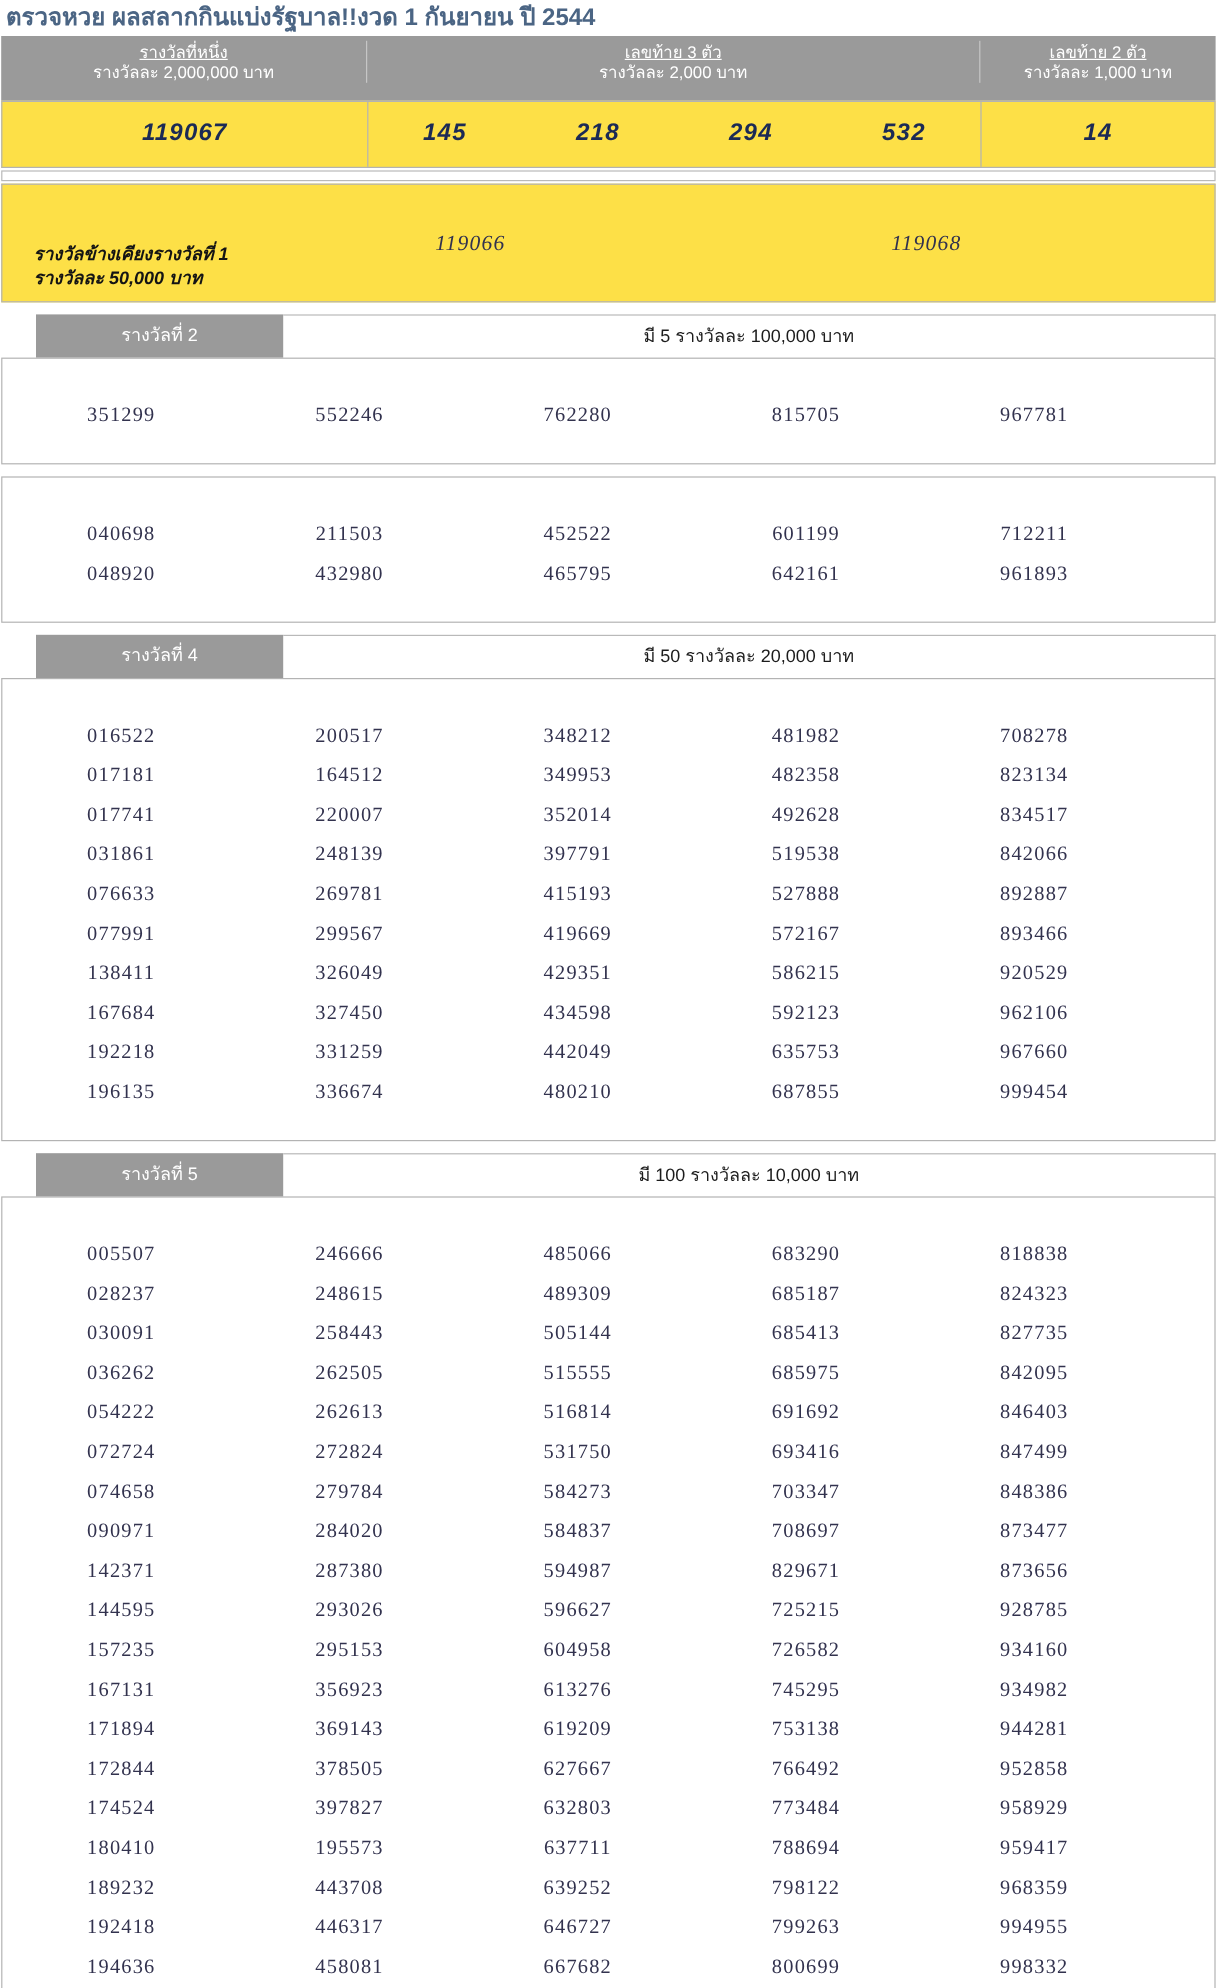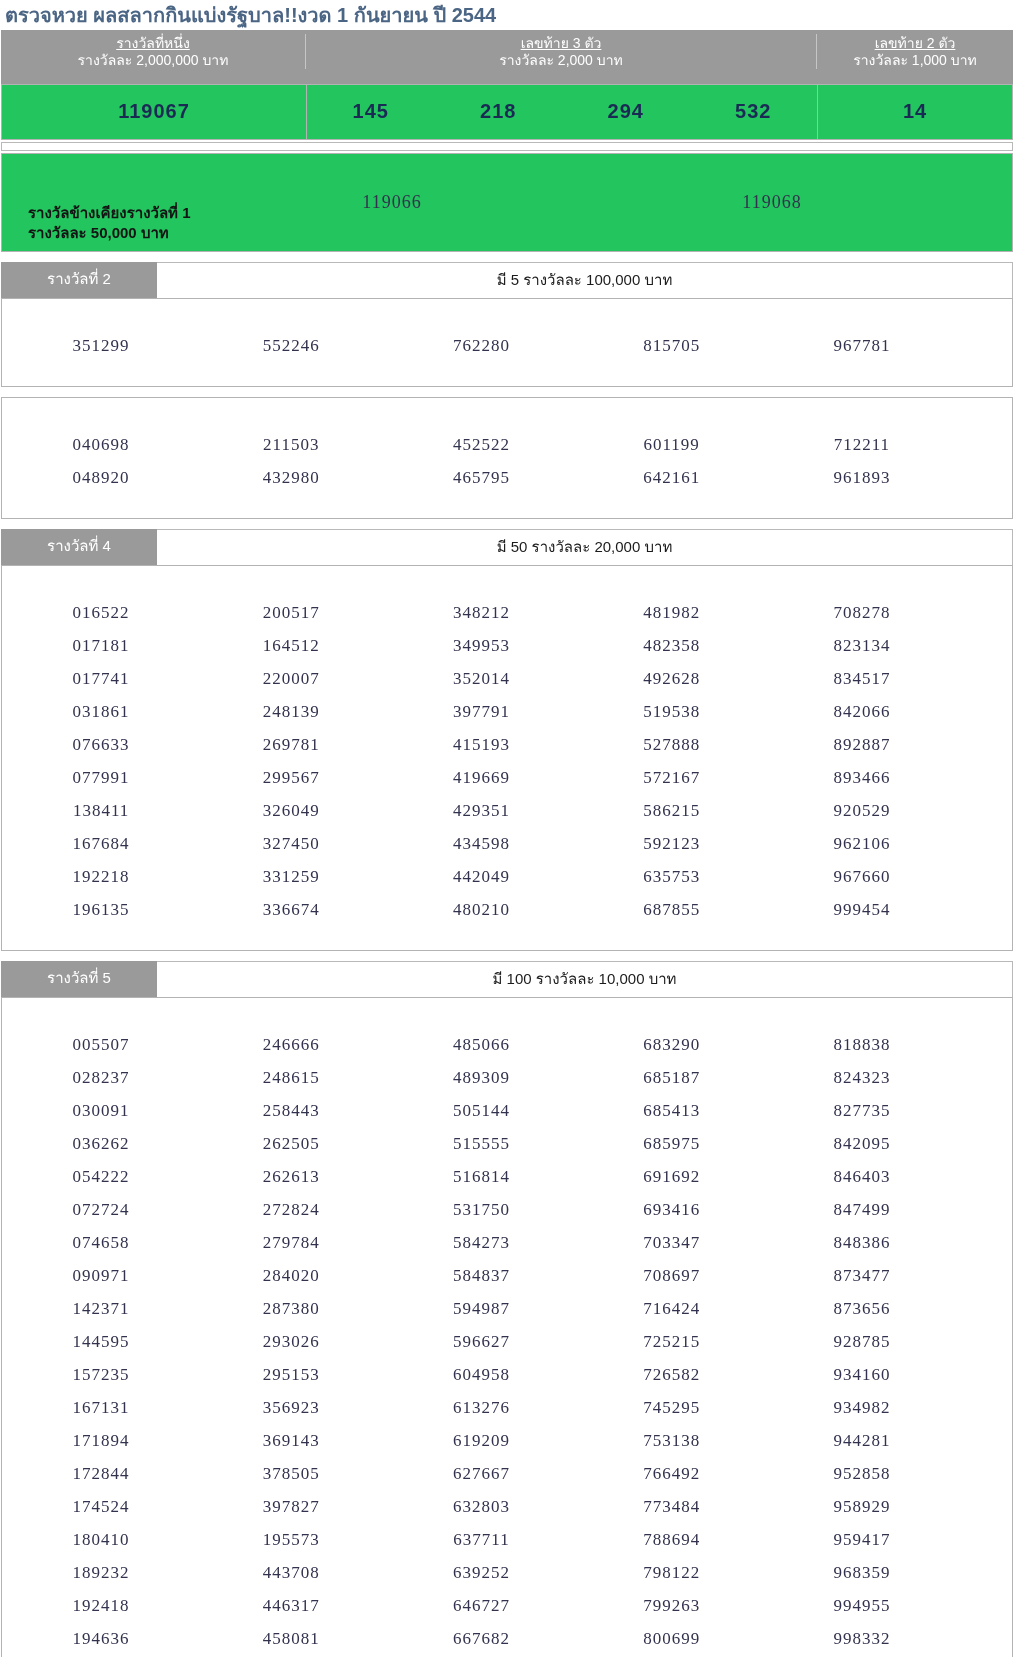--- a/index.html
+++ b/index.html
@@ -17,21 +17,21 @@
   .band{
     display:grid;grid-template-columns:304px 511px 1fr;
     background:#9a9a9a;color:#ffffff;text-align:center;
     padding:4px 0 15px 0;
   }
   .band-cell{border-left:1px solid #c6c6c6;}
   .band-cell:first-child{border-left:none;}
   .band-label{font-size:14px;text-decoration:underline;line-height:18px;}
   .band-sub{font-size:14px;line-height:17px;}
   
-  .box{border:1px solid #b3b3b3;background:#22c55e;}
+  .box{border:1px solid #b3b3b3;background:#fde047;font-style:italic;}
   .toprow{
     display:grid;grid-template-columns:304px 511px 1fr;
     text-align:center;
   }
   .toprow-cell{
     border-left:1px solid #b3b3b3;padding:15px 0 16px 0;
     font-size:20px;font-weight:bold;color:#1b2a55;letter-spacing:1px;
   }
   .toprow-cell:first-child{border-left:none;}
   .toprow-multi{display:grid;grid-template-columns:repeat(4,1fr);}
@@ -43,22 +43,22 @@
   }
   .side-label{padding-left:26px;font-size:15px;font-weight:bold;color:#141414;line-height:20px;margin-top:42px;}
   .side-value{
     text-align:center;font-family:"Liberation Serif", serif;
     font-size:18px;color:#32324e;letter-spacing:1px;
   }
   
   .section{margin-top:10px;}
   .section-head{display:flex;}
   .section-label{
-    width:156px;background:#9a9a9a;color:#ffffff;
-    font-size:15px;text-align:center;padding:5px 0 6px 0;
+    width:206px;background:#9a9a9a;color:#ffffff;
+    font-size:15px;text-align:center;padding:5px 0 6px 0;margin-left:29px;
   }
   .section-desc{
     flex:1;border:1px solid #b9b9b9;border-left:none;border-bottom:none;
     font-size:15px;color:#1c1c1c;text-align:center;padding:5px 0 6px 0;
   }
   .numbers-box{
     border:1px solid #b3b3b3;background:#ffffff;
     padding:30px 55px 24px 4px;
   }
   .numbers-grid{display:grid;grid-template-columns:repeat(5,1fr);}
@@ -249,21 +249,21 @@
             <div class="lotto-number">703347</div>
             <div class="lotto-number">848386</div>
             <div class="lotto-number">090971</div>
             <div class="lotto-number">284020</div>
             <div class="lotto-number">584837</div>
             <div class="lotto-number">708697</div>
             <div class="lotto-number">873477</div>
             <div class="lotto-number">142371</div>
             <div class="lotto-number">287380</div>
             <div class="lotto-number">594987</div>
-            <div class="lotto-number">716424</div>
+            <div class="lotto-number">829671</div>
             <div class="lotto-number">873656</div>
             <div class="lotto-number">144595</div>
             <div class="lotto-number">293026</div>
             <div class="lotto-number">596627</div>
             <div class="lotto-number">725215</div>
             <div class="lotto-number">928785</div>
             <div class="lotto-number">157235</div>
             <div class="lotto-number">295153</div>
             <div class="lotto-number">604958</div>
             <div class="lotto-number">726582</div>

